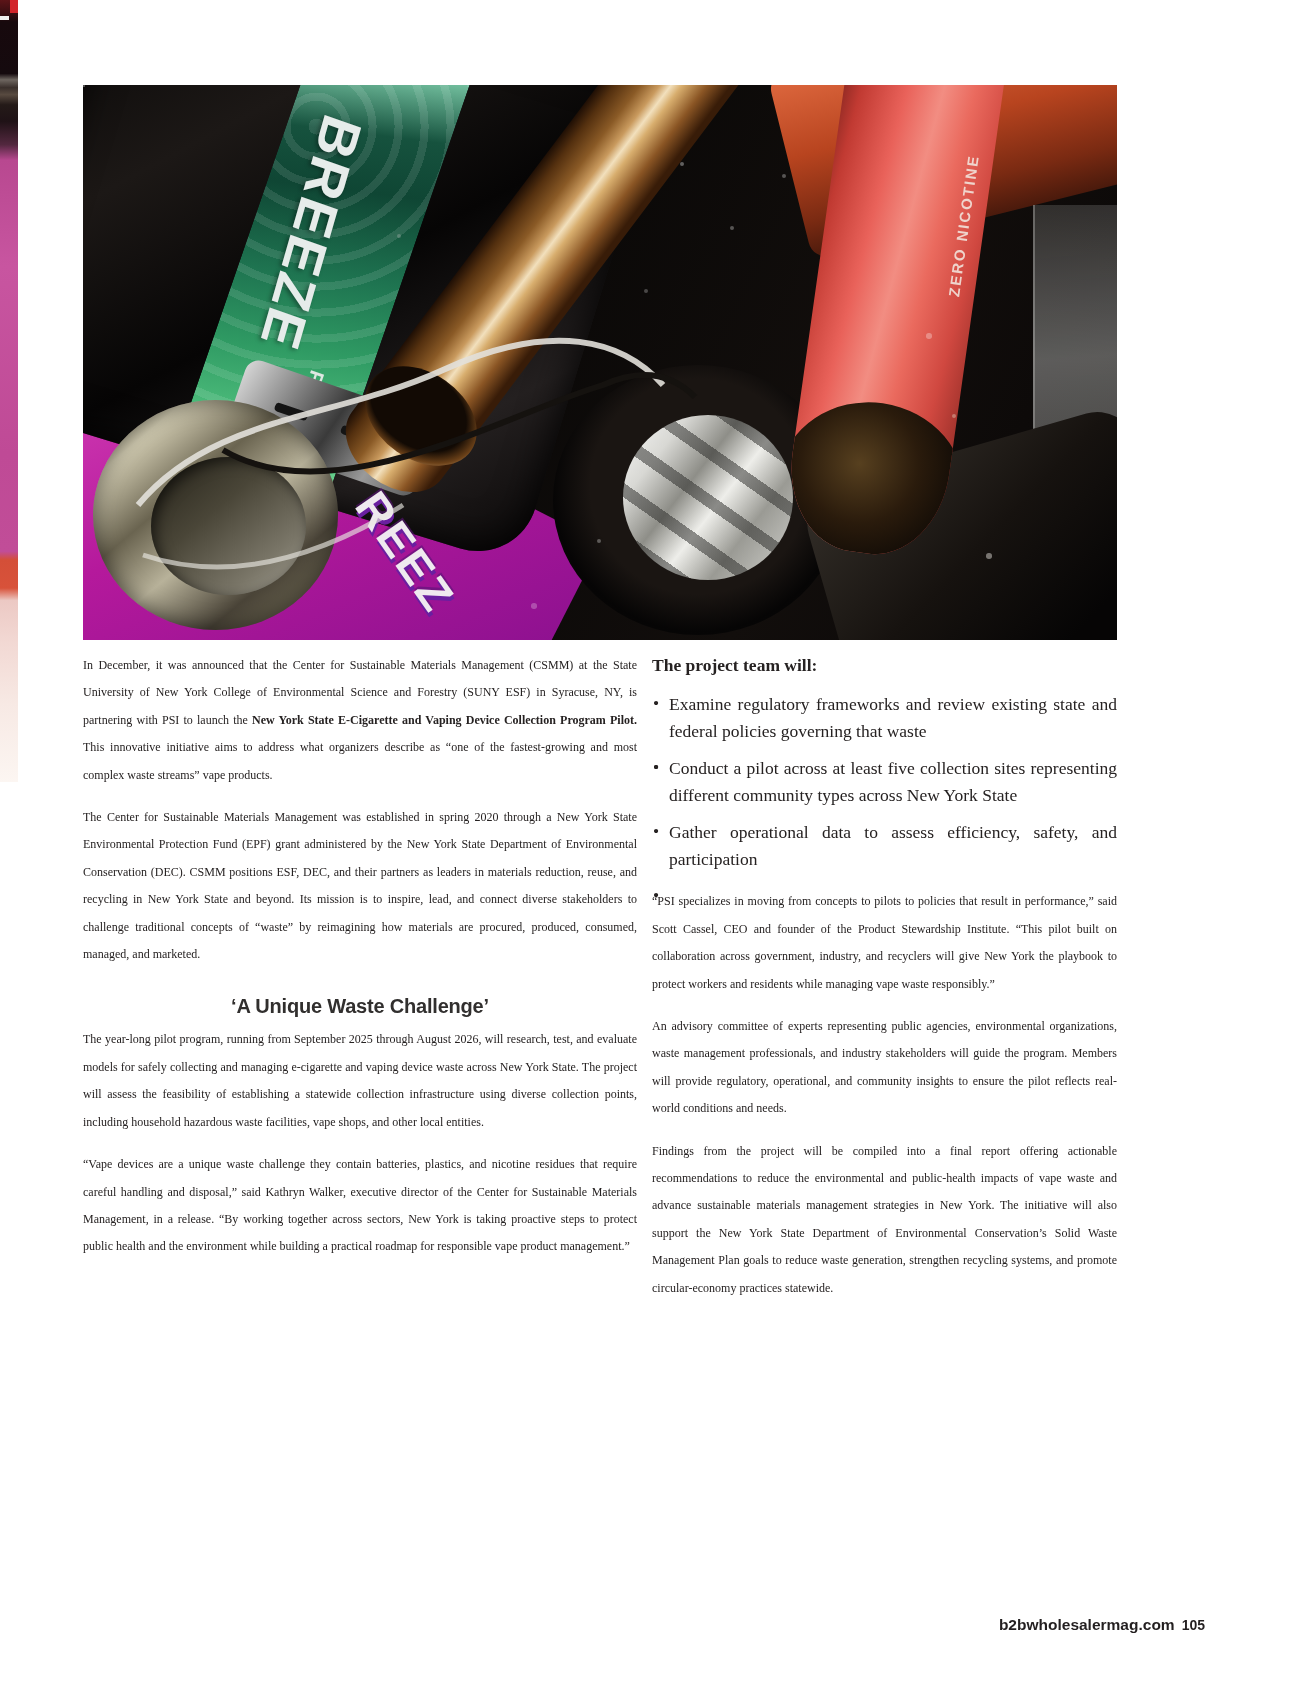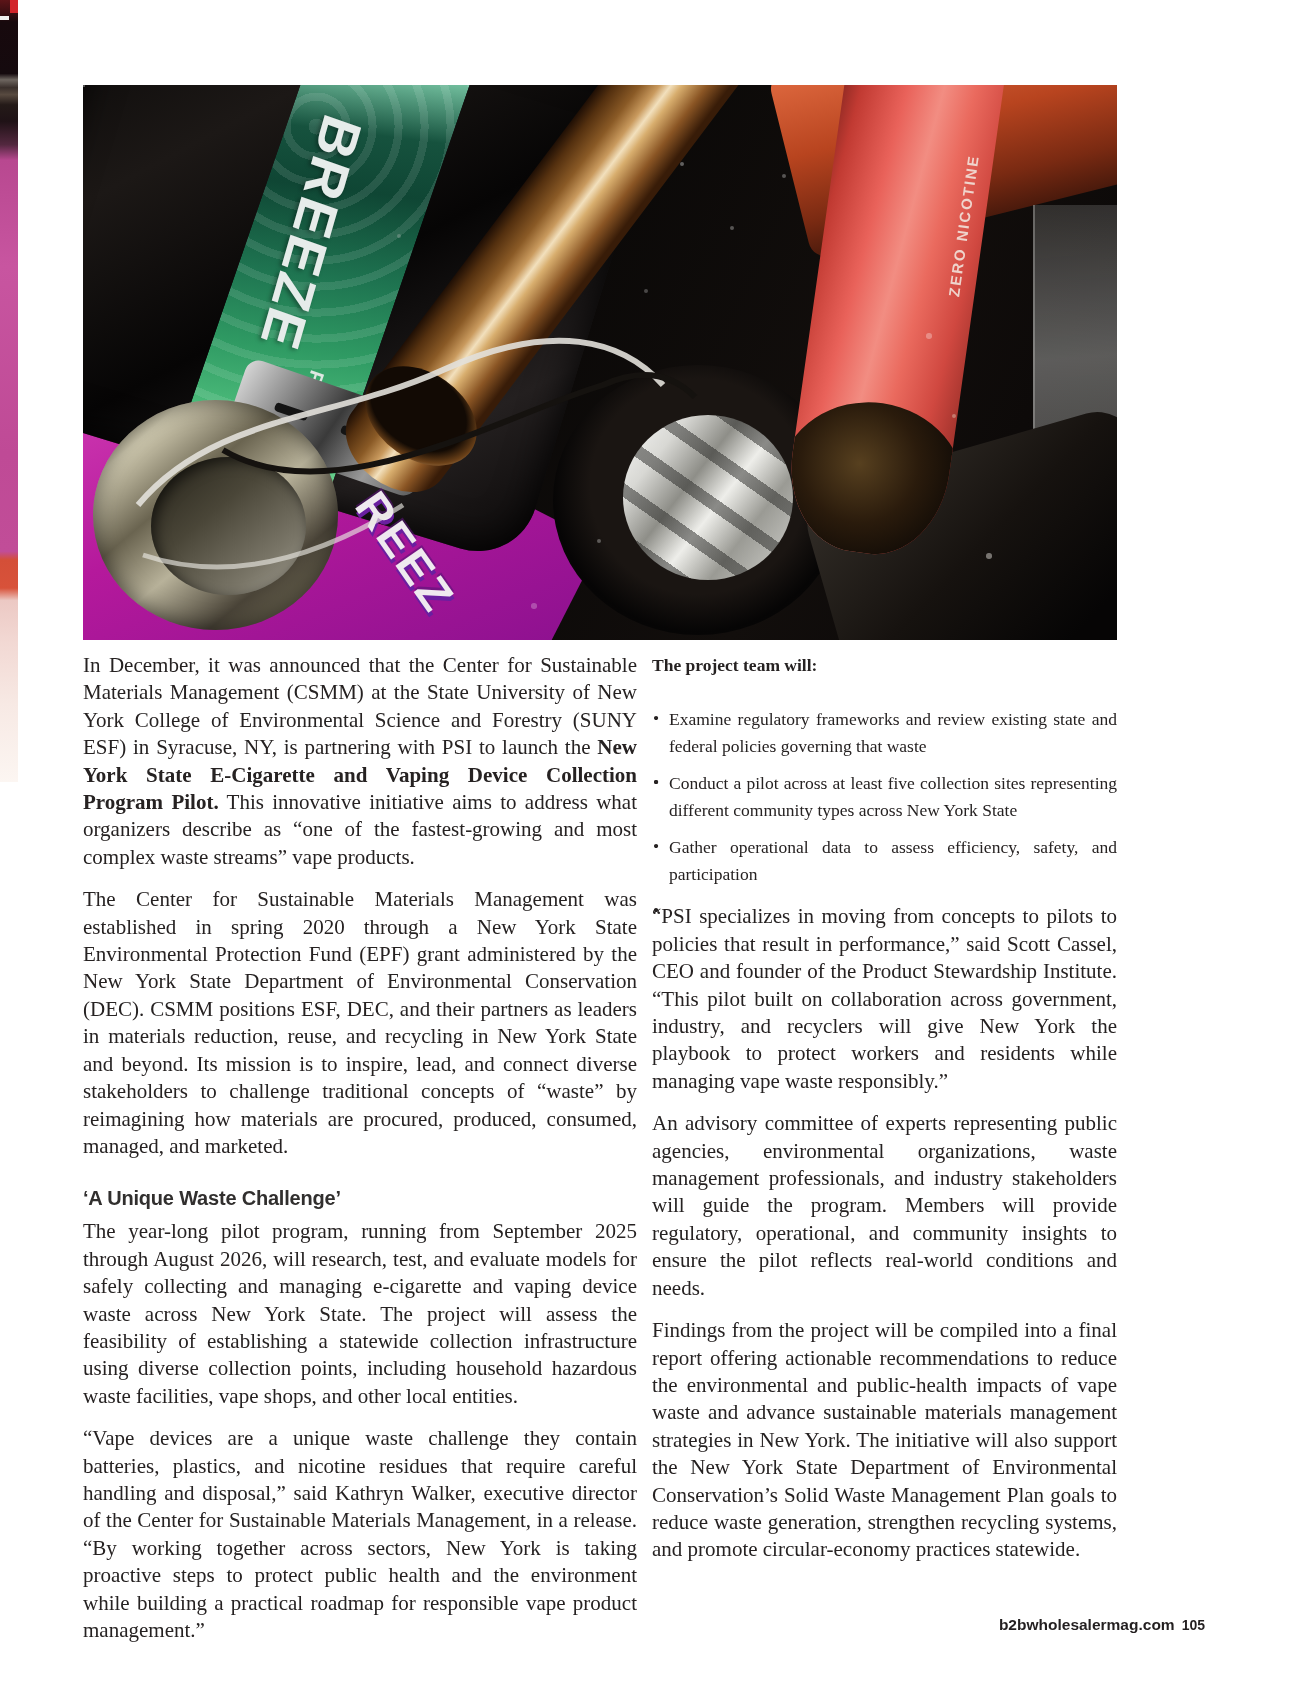--- a/index.html
+++ b/index.html
@@ -88,25 +88,25 @@
       562px 205px 0 1px rgba(255,255,255,.25),845px 250px 0 2px rgba(255,255,255,.3),
       870px 330px 0 1px rgba(235,220,200,.4),515px 455px 0 1px rgba(255,255,255,.3),
       450px 520px 0 2px rgba(255,255,255,.25),700px 90px 0 1px rgba(255,255,255,.3),
       315px 150px 0 1px rgba(200,200,200,.3),905px 470px 0 2px rgba(240,238,230,.45);}
 
   
   .cols{position:absolute;left:83px;top:652px;}
   .col{position:absolute;top:0;}
   .col-left{left:0;width:554px;}
   .col-right{left:569px;width:465px;}
-  .body-p{font-size:21px;line-height:27.4px;color:#262222;text-align:justify;
+  .body-p{font-size:12px;line-height:27.4px;color:#262222;text-align:justify;
     margin:0 0 15px 0;hyphens:auto;-webkit-hyphens:auto;}
   .subhead{font:700 20px/24px "Liberation Sans",sans-serif;color:#312f2e;
-    margin:26px 0 8px 0;letter-spacing:-0.2px;}
-  .lead-bold{font-weight:700;font-size:17.5px;line-height:27.4px;color:#262222;margin:0 0 27px 0;}
+    margin:26px 0 8px 0;letter-spacing:-0.2px;text-align:center;}
+  .lead-bold{font-weight:700;font-size:17.5px;line-height:27.4px;color:#262222;margin:0 0 12px 0;}
   .bullets{margin:0 0 16px 0;}
   .bullet-item{position:relative;padding-left:17px;margin:0 0 11px 0;
     font-size:17.5px;line-height:26.5px;color:#262222;text-align:justify;hyphens:auto;}
   .bi-marker{position:absolute;left:1px;top:-1px;}
 
   
   .pg-footer{position:absolute;top:1616px;left:0;width:1205px;text-align:right;
     font-family:"Liberation Sans",sans-serif;color:#231f20;}
   .site{font-weight:700;font-size:15.5px;margin-top:12px;}
   .pgnum{font-weight:800;font-size:14px;margin-left:7px;}

